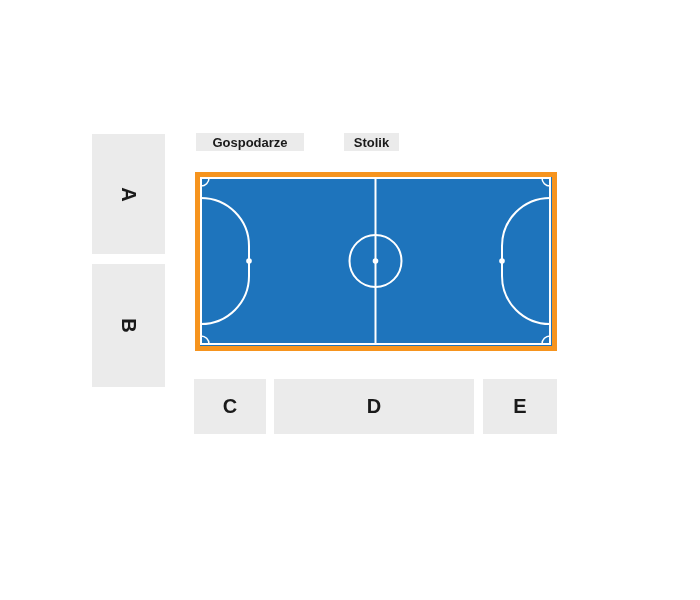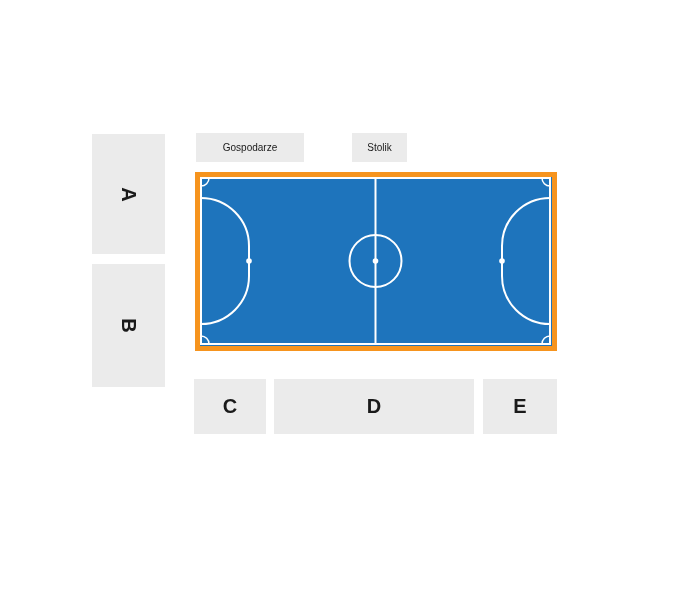--- a/index.html
+++ b/index.html
@@ -28,28 +28,28 @@
     cursor:pointer;
     user-select:none;
   }
   .section .rot{display:block;transform:rotate(90deg);}
   .sec-a{left:92px;top:134px;width:73px;height:120px;}
   .sec-b{left:92px;top:264px;width:73px;height:123px;}
   .sec-c{left:194px;top:379px;width:72px;height:55px;}
   .sec-d{left:274px;top:379px;width:200px;height:55px;}
   .sec-e{left:483px;top:379px;width:74px;height:55px;}
   .top-label{
-    position:absolute;top:133px;height:29px;
+    position:absolute;top:133px;height:18px;
     background:var(--section-background,#ebebeb);
     display:flex;align-items:center;justify-content:center;
     color:var(--text-dark,#1a1a1a);
-    font-weight:normal;font-size:10px;
+    font-weight:bold;font-size:13px;
   }
   .lbl-hosts{left:196px;width:108px;}
-  .lbl-table{left:352px;width:55px;}
+  .lbl-table{left:344px;width:55px;}
   .lbl-guests{left:447px;width:104px;}
   .court{
     position:absolute;left:195px;top:172px;width:362px;height:179px;
   }
   .court svg{display:block;width:100%;height:100%;}
   .court-bg{fill:var(--court-blue,#1e74bc);}
   .court-frame{fill:none;stroke:var(--court-border-orange,#f6941e);stroke-width:5;}
   .court-line{fill:none;stroke:var(--court-line-white,#fff);stroke-width:2;}
   .court-line-thin{fill:none;stroke:var(--court-line-white,#fff);stroke-width:1.5;}
   .court-dot{fill:var(--court-line-white,#fff);stroke:none;}

